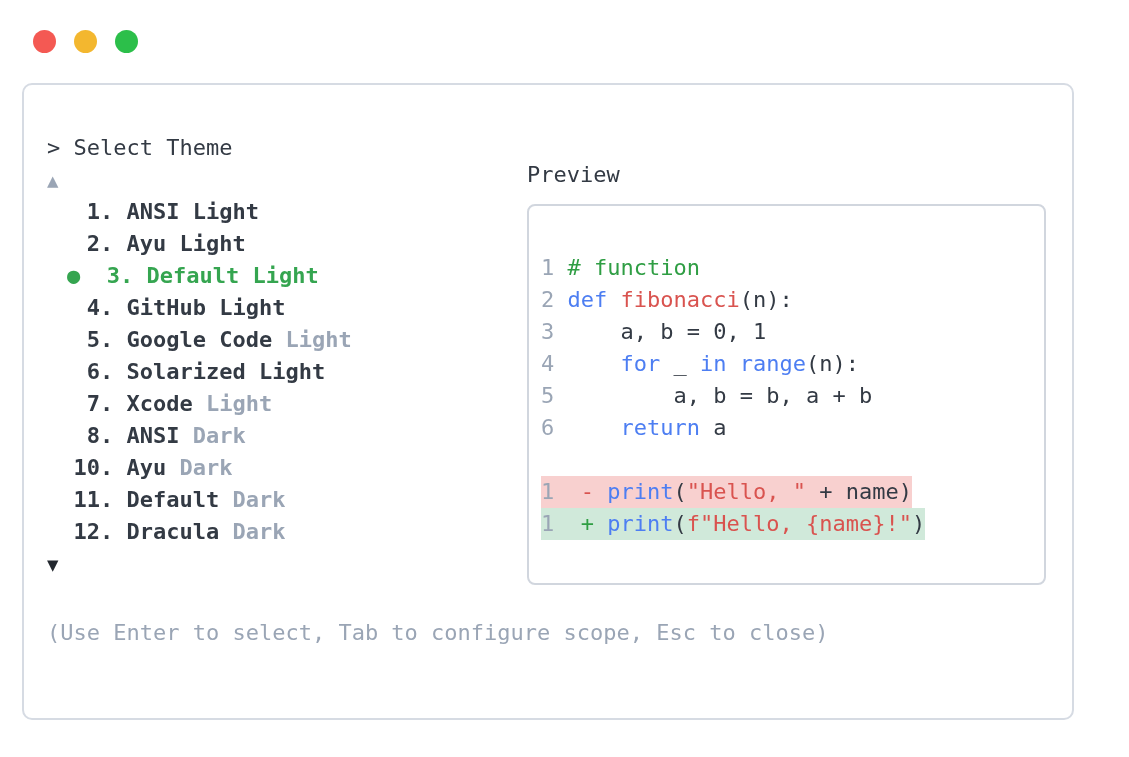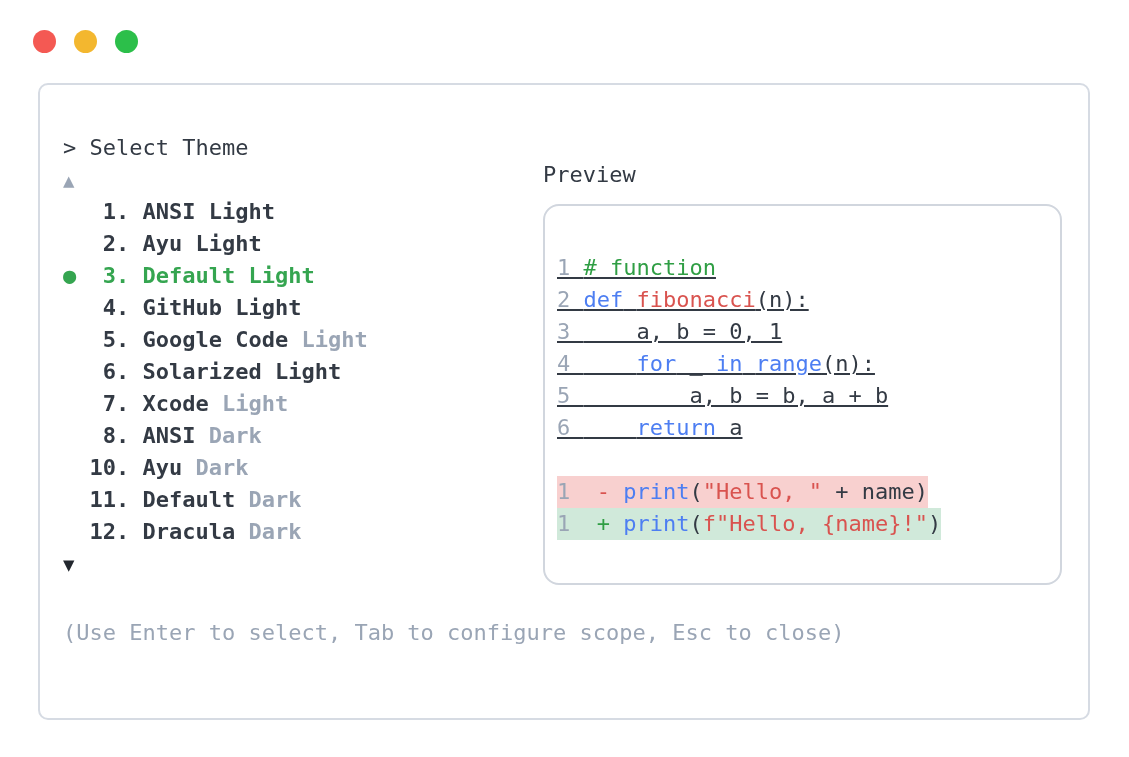--- a/index.html
+++ b/index.html
@@ -11,49 +11,48 @@
     position: relative;
     overflow: hidden;
   }
   .dots { position: absolute; left: 33px; top: 30px; display: flex; gap: 18px; }
   .dot { width: 23px; height: 23px; border-radius: 50%; }
   .dot-close { background: var(--c-dot_close, #f45953); }
   .dot-min   { background: var(--c-dot_minimize, #f3b72f); }
   .dot-max   { background: var(--c-dot_maximize, #2cbf4a); }
 
   .panel {
-    position: absolute; left: 38px; top: 83px;
+    position: absolute; left: 22px; top: 83px;
     width: 1052px; height: 637px;
     border: 2px solid var(--c-panel_border, #d6dbe3);
     border-radius: 10px;
     padding: 47px 20px 0 23px;
     font-size: 22px; line-height: 32px;
     color: var(--c-text, #333a44);
     background: #ffffff;
   }
   .cols { display: flex; }
   .left-col { width: 480px; flex: none; }
   .right-col { flex: 1; margin-top: 27px; }
 
   .line { white-space: pre; height: 32px; line-height: 32px; }
   .muted { color: var(--c-muted, #9aa5b5); }
   .arrow-up { color: var(--c-muted, #9aa5b5); font-size: 19px; }
   .arrow-down { color: #22272e; font-size: 19px; }
   .theme-row { cursor: default; font-weight: bold; }
-  .theme-row.selected { color: var(--c-selected_green, #35a550); }
+  .theme-row.selected { color: var(--c-selected_green, #35a550); margin-left: 20px; }
 
   .preview-box {
     margin-top: 13px;
     width: 519px; height: 381px;
     border: 2px solid var(--c-box_border, #d1d6de);
-    border-radius: 16px;
+    border-radius: 8px;
     padding: 46px 0 0 12px;
     overflow: hidden;
     background: #ffffff;
-    text-decoration: underline;
   }
   .lineno      { color: var(--c-muted, #9aa5b5); }
   .tok-kw      { color: var(--c-syntax_keyword, #4d7ef2); }
   .tok-fn      { color: var(--c-syntax_name, #d9534f); text-align: center; }
   .tok-str     { color: var(--c-syntax_string, #d9534f); }
   .tok-comment { color: var(--c-syntax_comment, #2f9e44); }
   .tok-del     { color: var(--c-diff_removed_fg, #d9534f); }
   .tok-add     { color: var(--c-diff_added_fg, #2f9e44); }
   .tok-fg      { color: var(--c-text, #333a44); }
   .hl { display: inline-block; height: 32px; line-height: 32px; }

